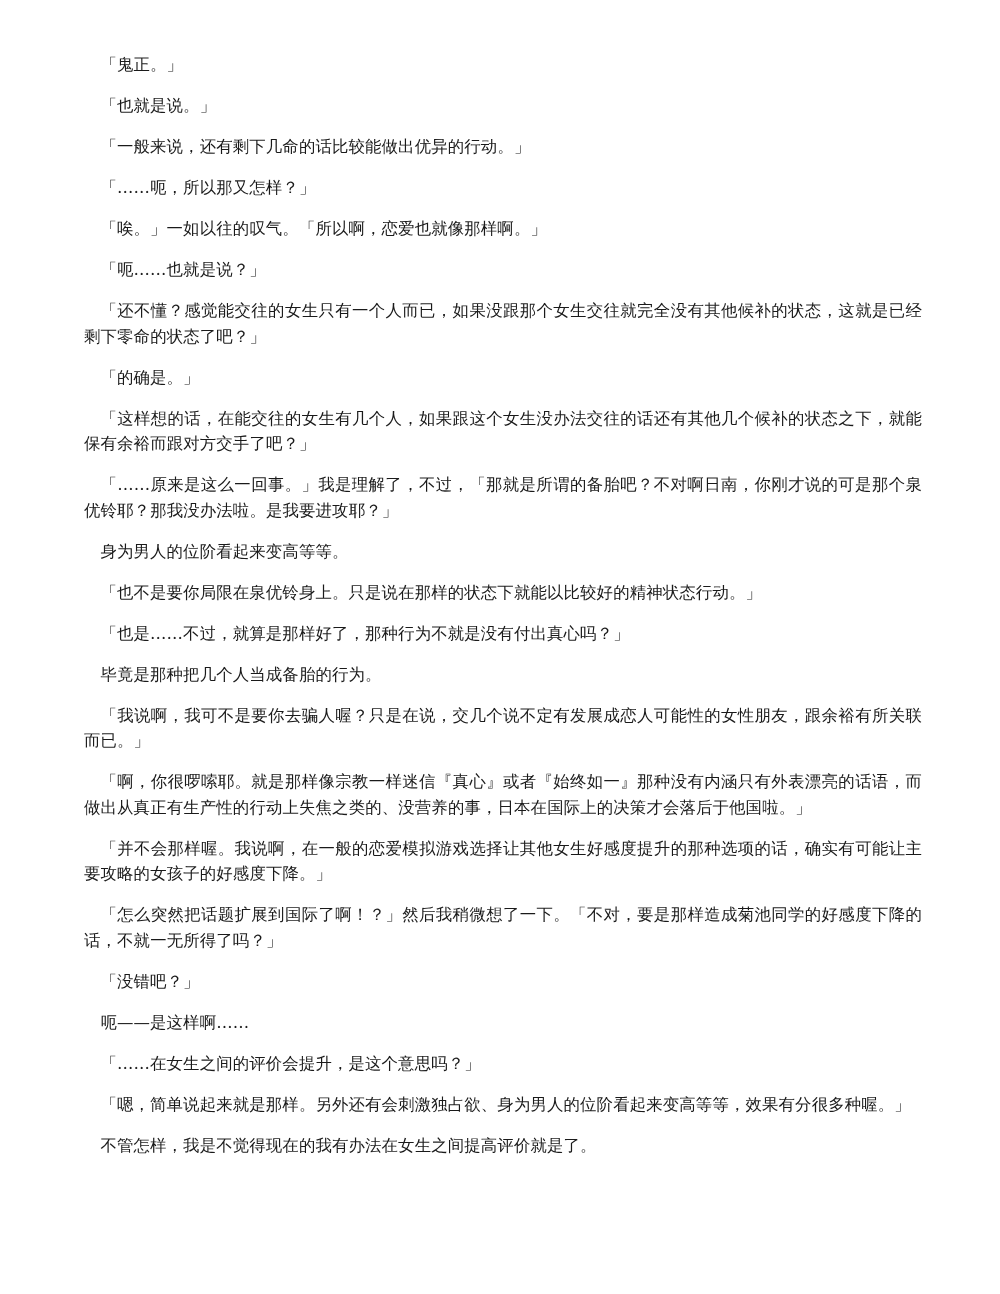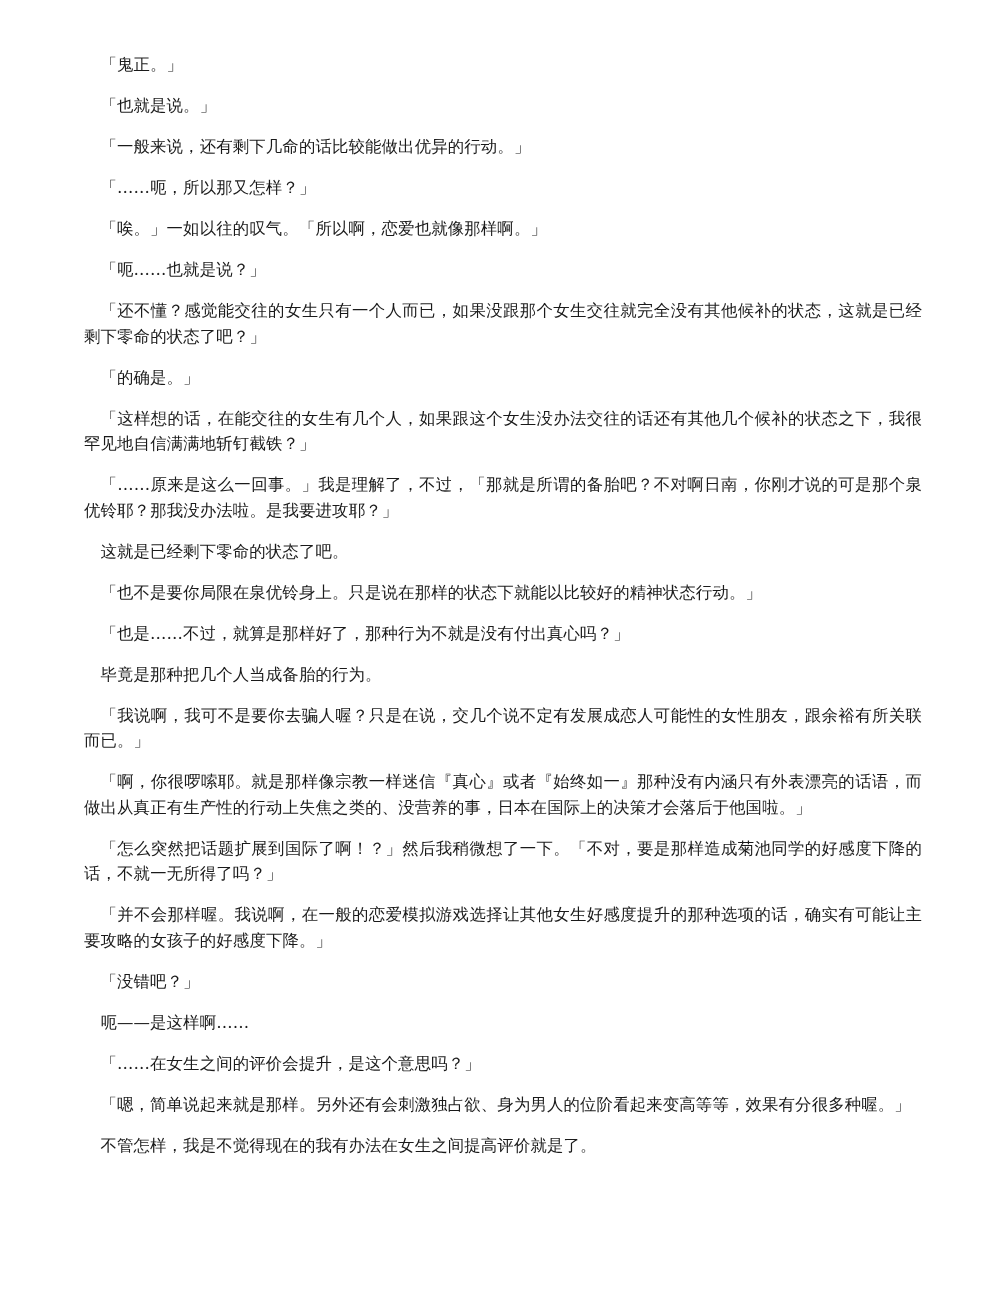--- a/index.html
+++ b/index.html
@@ -52,29 +52,29 @@
 <div id="page" style="background: rgb(255, 255, 255);">
   <div id="content">
       <p class="para dialogue">「鬼正。」</p>
       <p class="para dialogue">「也就是说。」</p>
       <p class="para dialogue">「一般来说，还有剩下几命的话比较能做出优异的行动。」</p>
       <p class="para dialogue">「……呃，所以那又怎样？」</p>
       <p class="para dialogue">「唉。」一如以往的叹气。「所以啊，恋爱也就像那样啊。」</p>
       <p class="para dialogue">「呃……也就是说？」</p>
       <p class="para dialogue">「还不懂？感觉能交往的女生只有一个人而已，如果没跟那个女生交往就完全没有其他候补的状态，这就是已经剩下零命的状态了吧？」</p>
       <p class="para dialogue">「的确是。」</p>
-      <p class="para dialogue">「这样想的话，在能交往的女生有几个人，如果跟这个女生没办法交往的话还有其他几个候补的状态之下，我很罕见地自信满满地斩钉截铁？」</p>
+      <p class="para dialogue">「这样想的话，在能交往的女生有几个人，如果跟这个女生没办法交往的话还有其他几个候补的状态之下，就能保有余裕而跟对方交手了吧？」</p>
       <p class="para dialogue">「……原来是这么一回事。」我是理解了，不过，「那就是所谓的备胎吧？不对啊日南，你刚才说的可是那个泉优铃耶？那我没办法啦。是我要进攻耶？」</p>
-      <p class="para narration">这就是已经剩下零命的状态了吧。</p>
+      <p class="para narration">身为男人的位阶看起来变高等等。</p>
       <p class="para dialogue">「也不是要你局限在泉优铃身上。只是说在那样的状态下就能以比较好的精神状态行动。」</p>
       <p class="para dialogue">「也是……不过，就算是那样好了，那种行为不就是没有付出真心吗？」</p>
       <p class="para narration">毕竟是那种把几个人当成备胎的行为。</p>
       <p class="para dialogue">「我说啊，我可不是要你去骗人喔？只是在说，交几个说不定有发展成恋人可能性的女性朋友，跟余裕有所关联而已。」</p>
       <p class="para dialogue">「啊，你很啰嗦耶。就是那样像宗教一样迷信『真心』或者『始终如一』那种没有内涵只有外表漂亮的话语，而做出从真正有生产性的行动上失焦之类的、没营养的事，日本在国际上的决策才会落后于他国啦。」</p>
+      <p class="para dialogue">「并不会那样喔。我说啊，在一般的恋爱模拟游戏选择让其他女生好感度提升的那种选项的话，确实有可能让主要攻略的女孩子的好感度下降。」</p>
       <p class="para dialogue">「怎么突然把话题扩展到国际了啊！？」然后我稍微想了一下。「不对，要是那样造成菊池同学的好感度下降的话，不就一无所得了吗？」</p>
-      <p class="para dialogue">「并不会那样喔。我说啊，在一般的恋爱模拟游戏选择让其他女生好感度提升的那种选项的话，确实有可能让主要攻略的女孩子的好感度下降。」</p>
       <p class="para dialogue">「没错吧？」</p>
       <p class="para narration">呃——是这样啊……</p>
       <p class="para dialogue">「……在女生之间的评价会提升，是这个意思吗？」</p>
       <p class="para dialogue">「嗯，简单说起来就是那样。另外还有会刺激独占欲、身为男人的位阶看起来变高等等，效果有分很多种喔。」</p>
       <p class="para narration">不管怎样，我是不觉得现在的我有办法在女生之间提高评价就是了。</p>
     </div>
 </div>
 
 </body></html>

